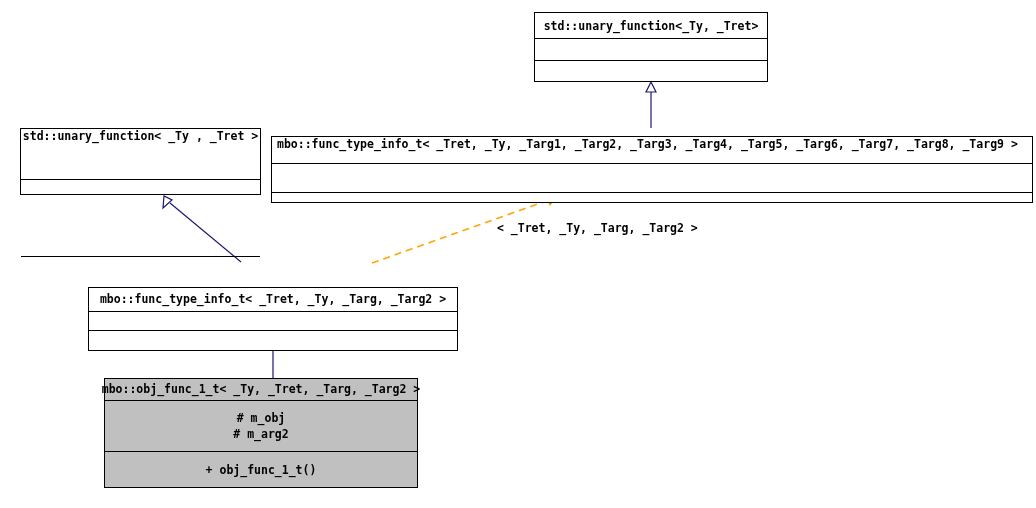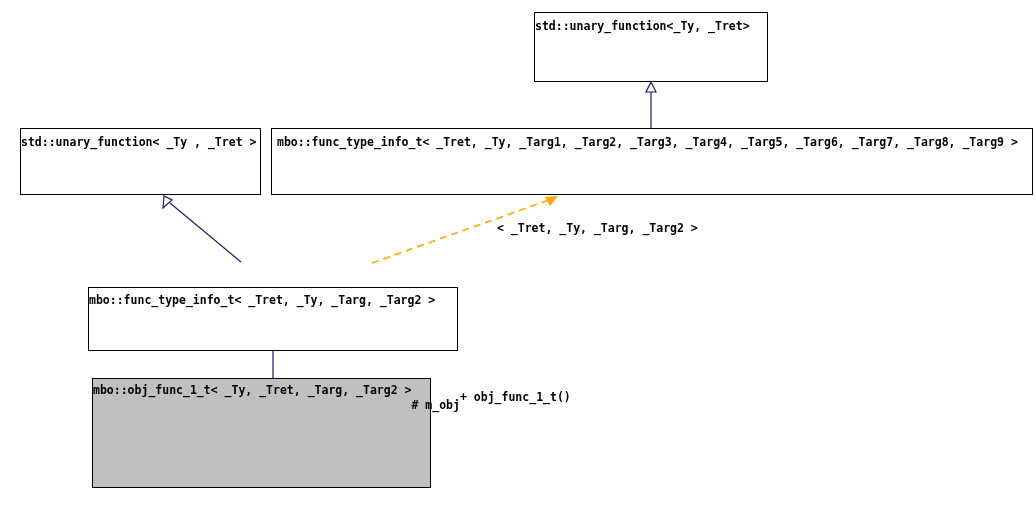--- a/index.html
+++ b/index.html
@@ -14,20 +14,21 @@
     background: #ffffff;
     overflow: hidden;
     font-family: "DejaVu Sans Mono", "Liberation Mono", monospace;
   }
   .uml-box {
     position: absolute;
     box-sizing: border-box;
     border: 1px solid #000000;
     background: #ffffff;
     display: flex;
+    flex-direction: column;
   }
   .uml-box.filled {
     background: #c0c0c0;
   }
   .box-title {
     box-sizing: border-box;
     text-align: center;
     font-size: 11.5px;
     font-weight: bold;
     color: #000000;
@@ -112,41 +113,42 @@
   </div>
 
   <div class="uml-box" style="left:20px; top:128px; width:241px; height:67px;gap:36px;">
     <div class="box-title" style="height:25px;">std::unary_function&lt; _Ty , _Tret &gt;</div>
     <div class="box-sep"></div>
     <div class="box-section" style="height:20px;"></div>
     <div class="box-sep"></div>
     <div class="box-section" style="height:20px;"></div>
   </div>
 
-  <div class="uml-box" style="left:271px; top:128px; width:762px; height:67px;gap:12px;">
+  <div class="uml-box" style="left:271px; top:136px; width:762px; height:67px;gap:12px;">
     <div class="box-title" style="height:25px; justify-content:flex-start; padding-left:5px;">mbo::func_type_info_t&lt; _Tret, _Ty, _Targ1, _Targ2, _Targ3, _Targ4, _Targ5, _Targ6, _Targ7, _Targ8, _Targ9 &gt;</div>
     <div class="box-sep"></div>
     <div class="box-section" style="height:20px;"></div>
     <div class="box-sep"></div>
     <div class="box-section" style="height:20px;"></div>
   </div>
 
   <div class="uml-box" style="left:88px; top:263px; width:370px; height:64px;margin-top:24px;">
     <div class="box-title" style="height:23px;">mbo::func_type_info_t&lt; _Tret, _Ty, _Targ, _Targ2 &gt;</div>
     <div class="box-sep"></div>
     <div class="box-section" style="height:19px;"></div>
     <div class="box-sep"></div>
     <div class="box-section" style="height:19px;"></div>
   </div>
 
-  <div class="uml-box filled" style="left:92px; top:378px; width:339px; height:110px;">
+  <div class="uml-box filled" style="left:104px; top:378px; width:314px; height:110px;">
     <div class="box-title" style="height:21px;">mbo::obj_func_1_t&lt; _Ty, _Tret, _Targ, _Targ2 &gt;</div>
     <div class="box-sep"></div>
     <div class="box-section" style="height:51px;align-items:center;">
       <div class="member-line"># m_obj</div>
+      <div class="member-line"># m_arg2</div>
     </div>
     <div class="box-sep"></div>
     <div class="box-section" style="height:35px;">
       <div class="member-line">+ obj_func_1_t()</div>
     </div>
   </div>
 
   <div class="edge-label" style="left:497px; top:221px;">&lt; _Tret, _Ty, _Targ, _Targ2 &gt;</div>
 
 </div>

